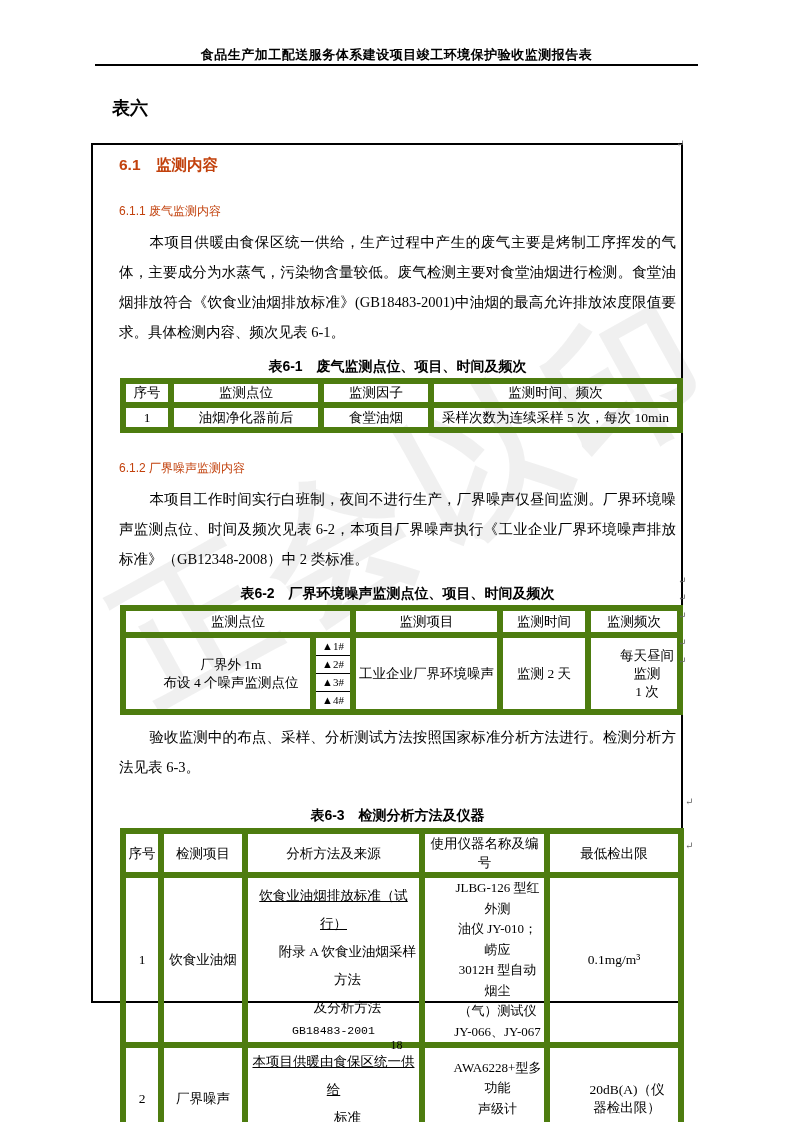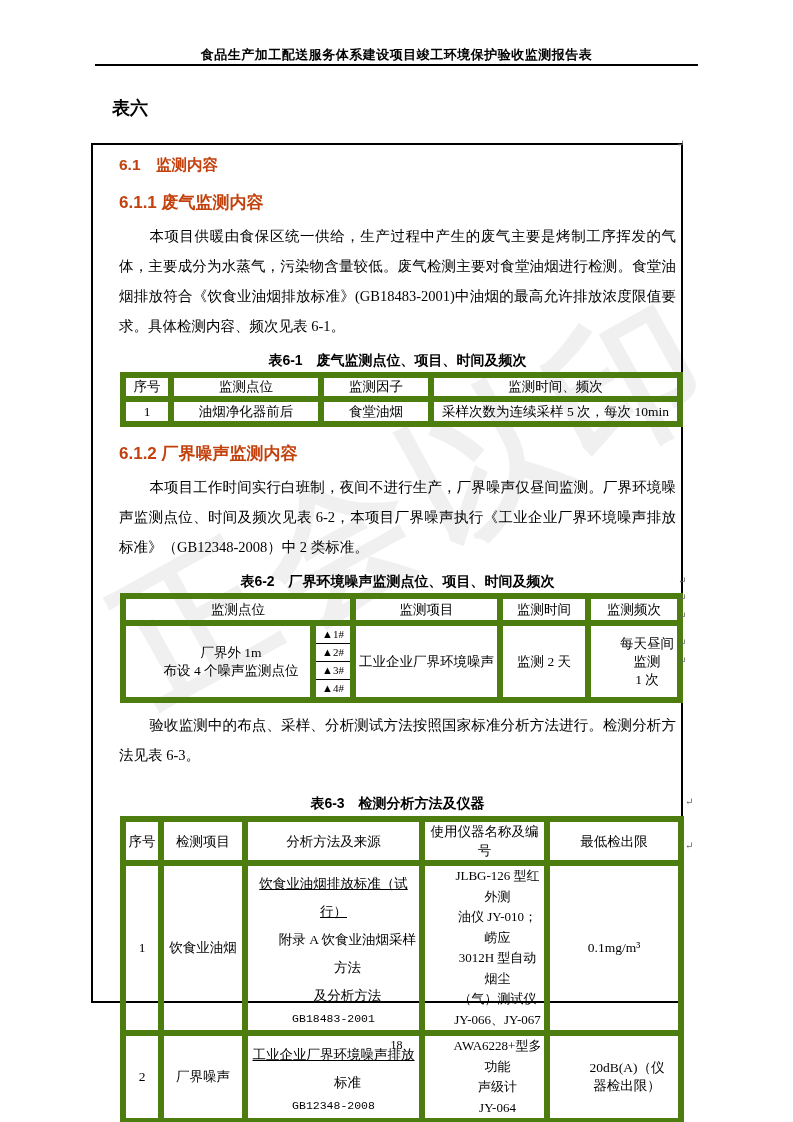--- a/index.html
+++ b/index.html
@@ -9,21 +9,21 @@
   }
   .hdr-title{position:absolute;top:46px;left:0;width:100%;text-align:center;
     font-size:13px;letter-spacing:.5px;font-weight:bold;}
   .hdr-rule{position:absolute;top:64px;left:95px;width:603px;height:2px;background:#000;}
   .tab6-label{position:absolute;top:96px;left:112px;font-size:18px;font-weight:bold;
     font-family:"Liberation Sans","DejaVu Sans",sans-serif;}
   .outer-box{position:absolute;left:91px;top:143px;width:592px;height:860px;
     border:2px solid #000;box-sizing:border-box;padding:5px 5px 0 26px;}
   h2,h3{margin:0;font-family:"Liberation Sans","DejaVu Sans",sans-serif;color:#c2410c;}
   .h-major{font-size:15.5px;font-weight:bold;margin-top:5px;}
-  .h-minor{font-size:17px;font-weight:bold;margin-top:15px;}
+  .h-minor{font-size:12px;font-weight:normal;margin-top:27px;}
   .para{font-size:14.5px;line-height:30px;text-align:justify;text-indent:2.1em;
     margin:7px 0 0 0;width:557px;}
   .tbl-cap{width:557px;text-align:center;font-weight:bold;font-size:14px;margin-top:11px;
     font-family:"Liberation Sans","DejaVu Sans",sans-serif;}
   table{border-collapse:collapse;table-layout:fixed;margin-left:1px;}
   th,td{border:6px solid #4d7c0f;text-align:center;vertical-align:middle;
     font-size:13.5px;font-weight:normal;padding:0 2px;box-sizing:border-box;}
   .t61{width:557px;margin-top:2px;}
   .t61 th{height:24px;}
   .t61 td{height:25px;}
@@ -158,21 +158,21 @@
 油仪  JY-010；崂应
 3012H 型自动烟尘
 （气）测试仪
 JY-066、JY-067</td>
         <td>0.1mg/m³</td>
       </tr>
       <tr style="height:62px;">
         <td>2</td>
         <td>厂界噪声</td>
         <td>
-          <div class="m-line u">工业企业厂界环境噪声排放</div>
+          <div class="m-line u">本项目供暖由食保区统一供给</div>
           <div class="m-line pre">标准</div>
           <div class="code">GB12348-2008</div>
         </td>
         <td class="pre inst">AWA6228+型多功能
 声级计
 JY-064</td>
         <td class="pre">20dB(A)（仪
 器检出限）</td>
       </tr>
     </tbody>

